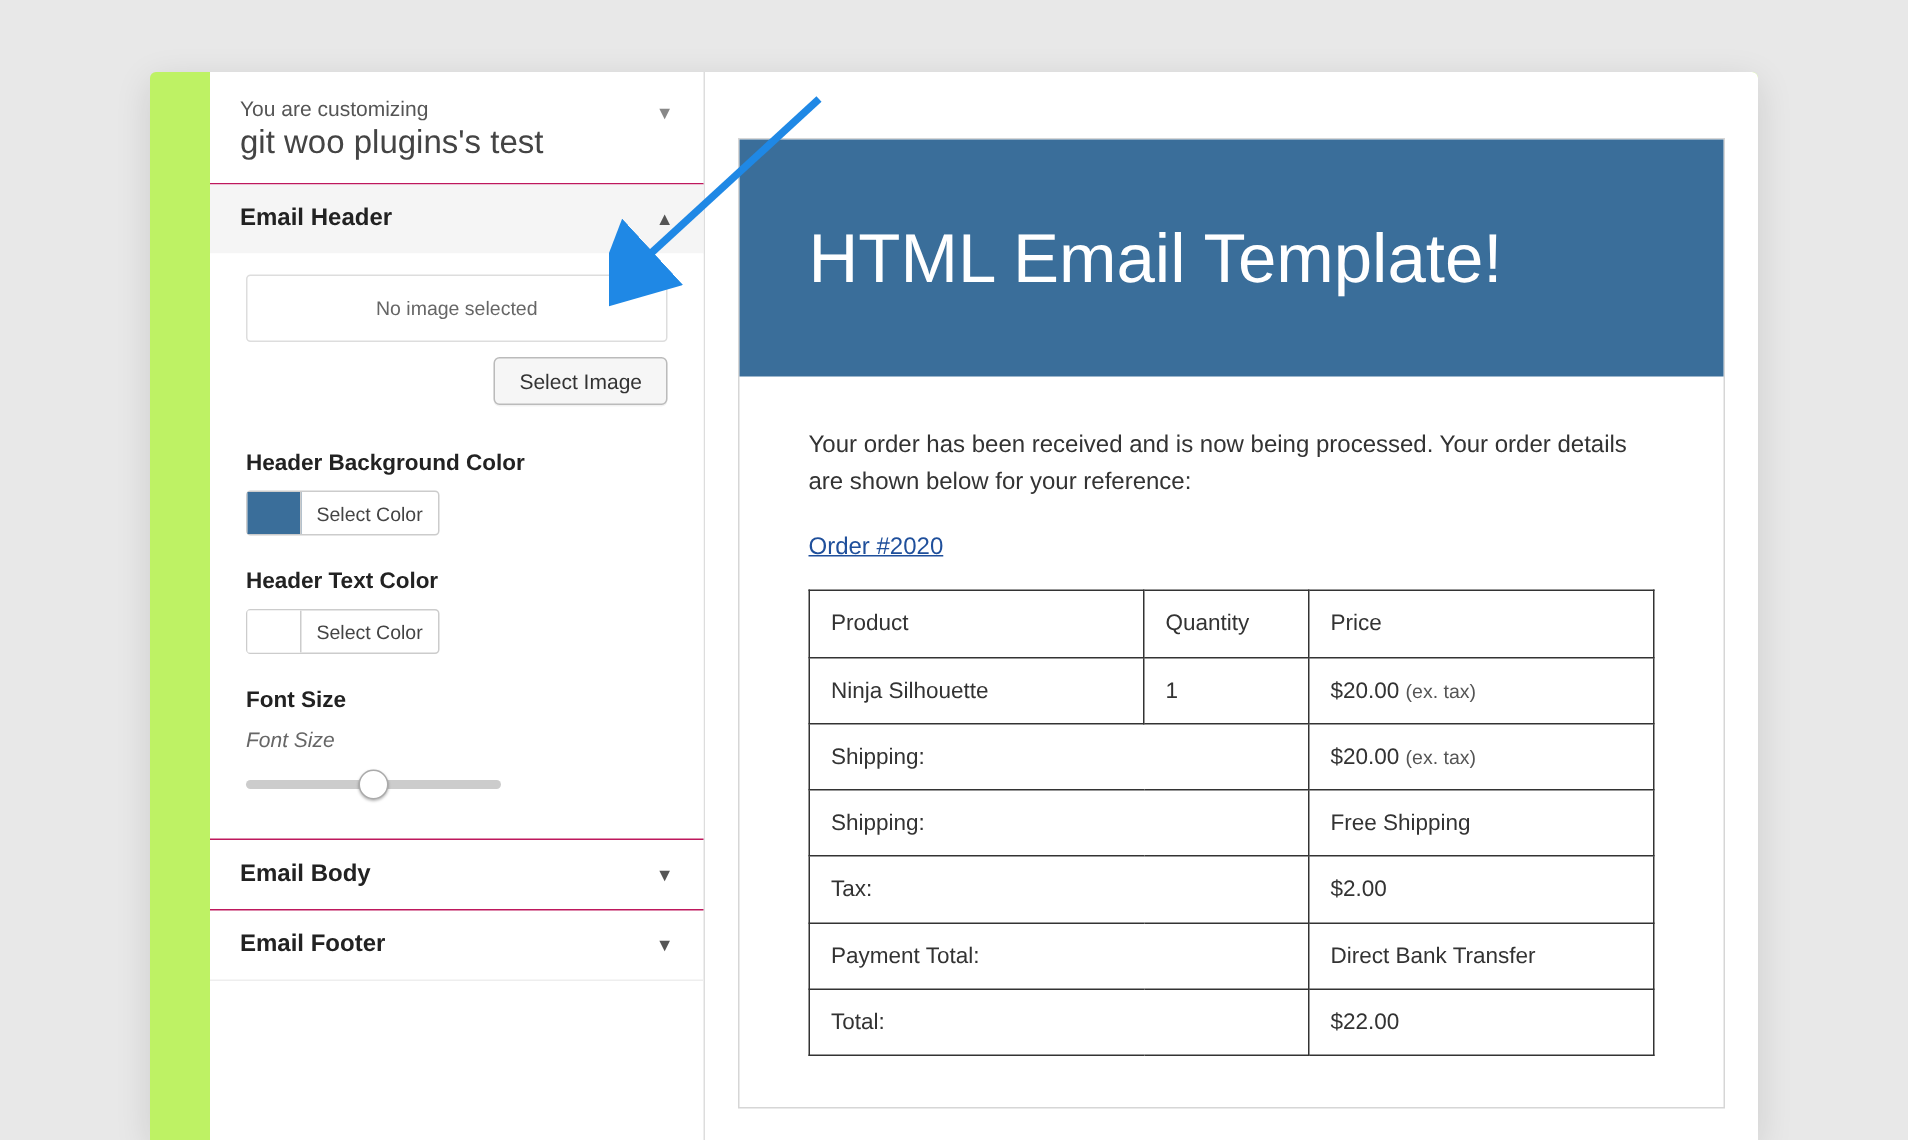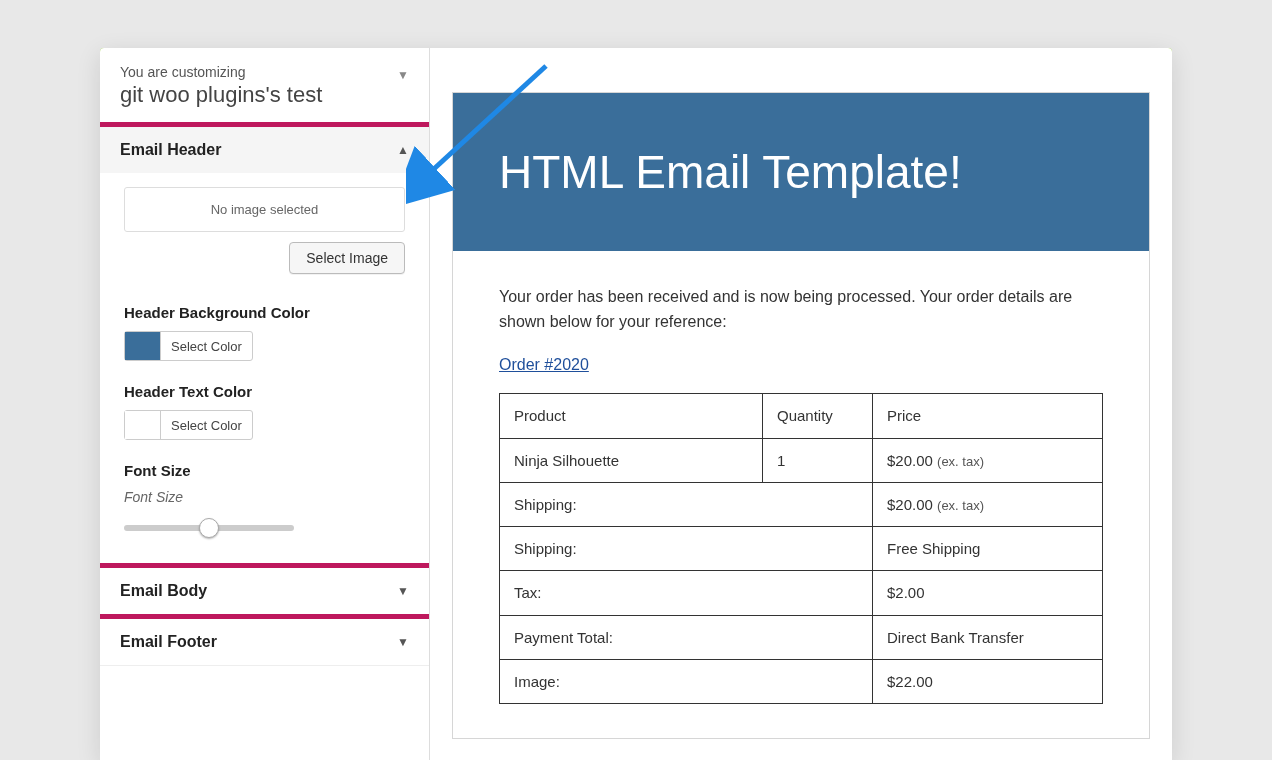--- a/index.html
+++ b/index.html
@@ -7,45 +7,46 @@
     font-family: -apple-system, "Helvetica Neue", Helvetica, Arial, sans-serif;
     background: #e8e8e8;
     width: 1272px;
     height: 760px;
     overflow: hidden;
     position: relative;
   }
   .app-frame {
     position: absolute;
     left: 100px; top: 48px; right: 100px; bottom: 0;
-    background: #84cc16;
+    background: #bef264;
     display: flex;
     box-shadow: 0 6px 24px rgba(0,0,0,0.12);
     border-radius: 4px 4px 0 0;
     overflow: hidden;
+    padding-left: 40px;
   }
   
   .sidebar {
     width: 330px;
     border-right: 1px solid #ddd;
     background: #fff;
     display: flex;
     flex-direction: column;
   }
   .sb-header {
     padding: 16px 20px 14px 20px;
     position: relative;
   }
   .sb-header .small { color:#555; font-size:14px; }
   .sb-header .big { color:#444; font-size:22px; font-weight:400; margin-top:2px; }
   .sb-header .caret {
     position:absolute; right:20px; top:20px; color:#888; font-size:12px; cursor:pointer;
   }
   .accordion-item {
-    border-top:5px solid #be185d;
+    border-top:1px solid #be185d;
   }
   .accordion-head {
     display:flex; justify-content:space-between; align-items:center;
     padding:14px 20px;
     font-size:16px; font-weight:600; color:#222;
     cursor:pointer;
   }
   .accordion-head.active { background:#f5f5f5; }
   .accordion-head .arrow { color:#555; font-size:12px; }
   .accordion-body {
@@ -216,21 +217,21 @@
           </tr>
           <tr>
             <td colspan="2">Tax:</td>
             <td>$2.00</td>
           </tr>
           <tr>
             <td colspan="2">Payment Total:</td>
             <td>Direct Bank Transfer</td>
           </tr>
           <tr>
-            <td colspan="2">Image:</td>
+            <td colspan="2">Total:</td>
             <td>$22.00</td>
           </tr>
         </tbody>
           </table>
       </div>
     </div>
   </main>
 </div>
 
 <svg class="arrow-overlay" viewBox="0 0 160 160">

